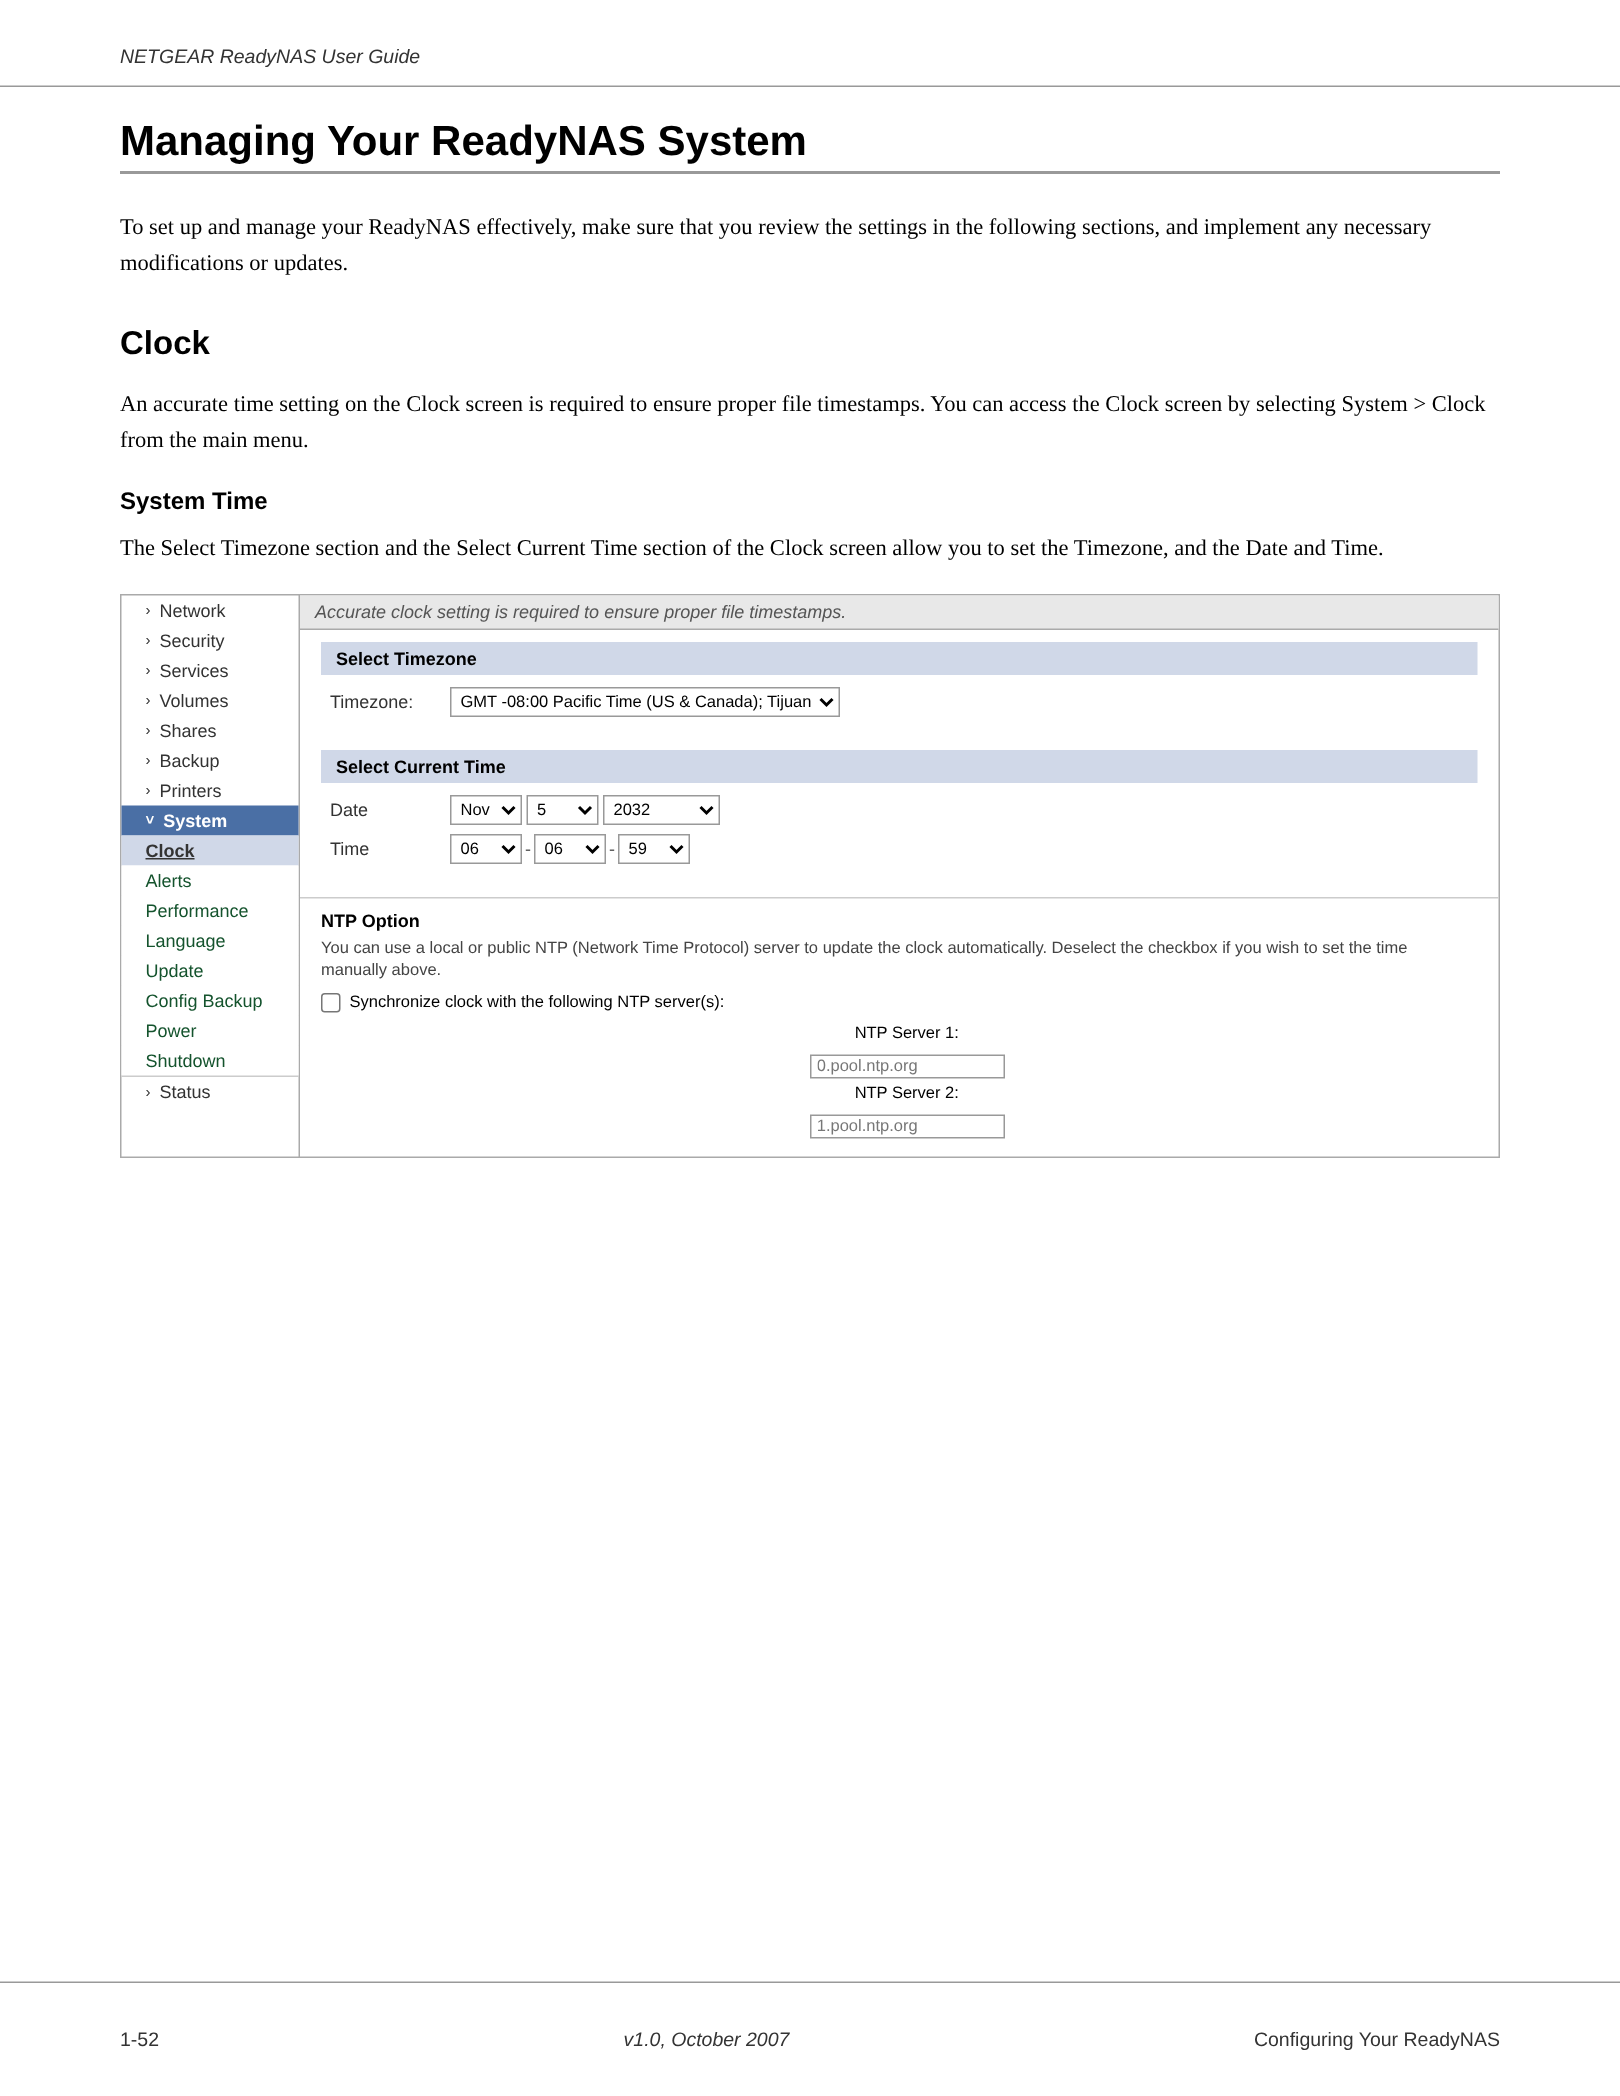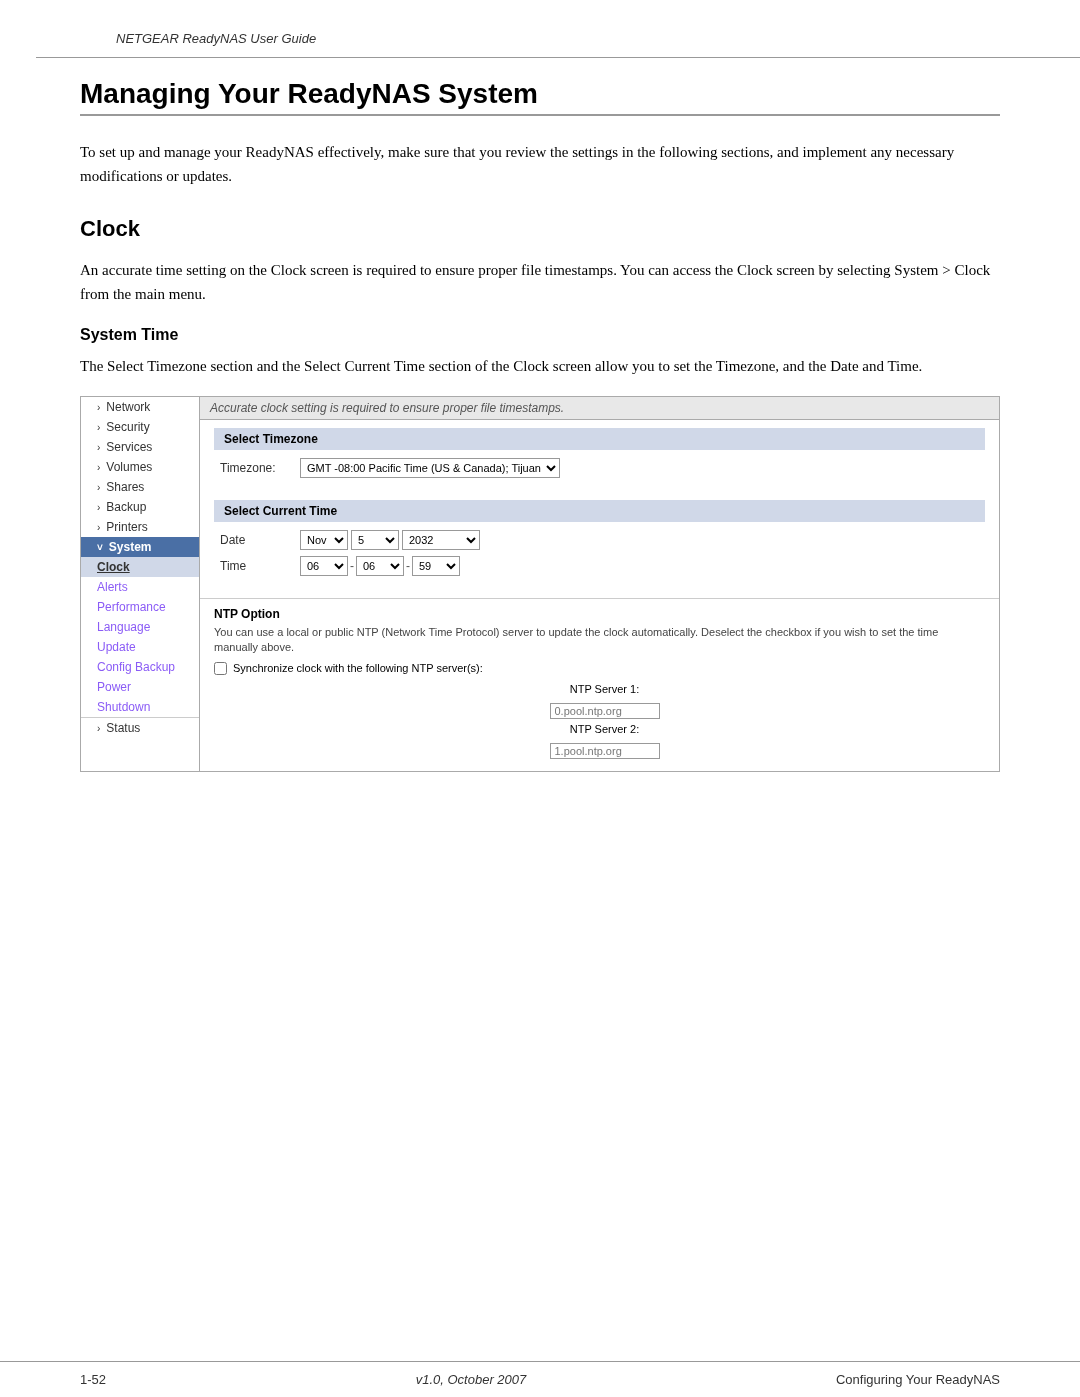--- a/index.html
+++ b/index.html
@@ -17,21 +17,20 @@
       min-height: 1397px;
       display: flex;
       flex-direction: column;
       padding: 0;
     }
 
     
     .page-header {
       padding: 30px 108px 10px 80px;
       border-bottom: 1px solid #999;
-      margin-left: 36px;
     }
     .page-header .guide-title {
       font-family: Arial, sans-serif;
       font-size: 13px;
       font-style: italic;
       color: #333;
     }
 
     
     .main-content {
@@ -114,21 +113,21 @@
     }
 
     .sidebar-item .chevron {
       font-size: 10px;
       margin-right: 2px;
     }
 
     .sidebar-item.sub-item {
       padding-left: 16px;
       background: #fff;
-      color: #8b5cf6;
+      color: #14532d;
     }
 
     .sidebar-item.selected-sub {
       background: #d0d8e8;
       font-weight: bold;
       text-decoration: underline;
     }
 
     .sidebar-separator {
       height: 1px;
@@ -234,38 +233,38 @@
       margin-bottom: 4px;
       font-size: 11px;
       padding-left: 10px;
       flex-direction: column;
     }
 
     .ntp-server-input {
       font-size: 11px;
       border: 1px solid #999;
       padding: 1px 4px;
-      width: 110px;
+      width: 130px;
       color: #777;
       background: #fff;
     }
 
     
     .figure-label {
       font-family: Arial, sans-serif;
       font-size: 14px;
       font-weight: bold;
       margin-top: 8px;
       margin-bottom: 20px;
     }
 
     
     .page-footer {
       border-top: 1px solid #999;
-      padding: 10px 80px;
+      padding: 30px 80px;
       display: flex;
       justify-content: space-between;
       align-items: center;
     }
 
     .footer-left {
       font-family: Arial, sans-serif;
       font-size: 13px;
       color: #333;
     }

